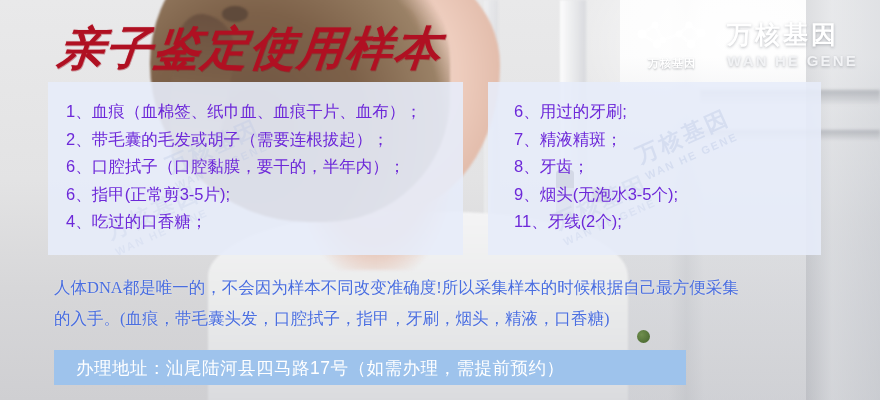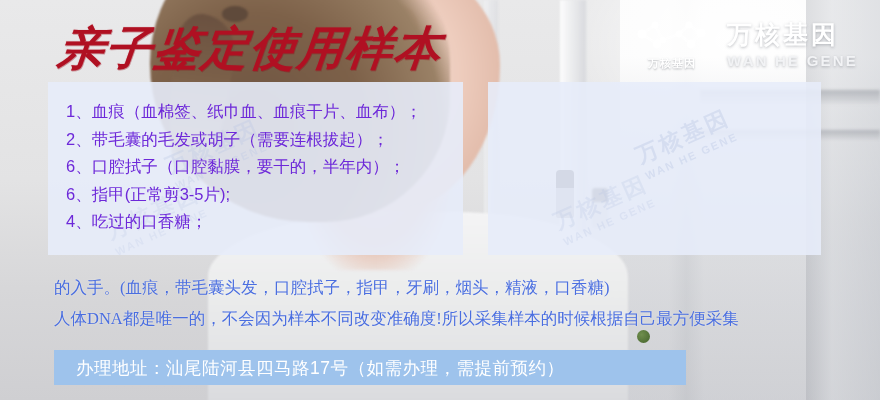--- a/index.html
+++ b/index.html
@@ -323,24 +323,31 @@
 
   <div class="panel" id="panel-right">
     <div class="wm" id="wm-r1">
       <span class="wm-cn">万核基因</span>
       <span class="wm-en">WAN HE GENE</span>
     </div>
     <div class="wm" id="wm-r2">
       <span class="wm-cn">万核基因</span>
       <span class="wm-en">WAN HE GENE</span>
     </div>
+    <ul class="panel-list">
+      <li>6、用过的牙刷;</li>
+      <li>7、精液精斑；</li>
+      <li>8、牙齿；</li>
+      <li>9、烟头(无泡水3-5个);</li>
+      <li>11、牙线(2个);</li>
+    </ul>
   </div>
 
   <div class="note">
+    <span class="note-line">人体DNA都是唯一的，不会因为样本不同改变准确度!所以采集样本的时候根据自己最方便采集</span>
     <span class="note-line indent">的入手。(血痕，带毛囊头发，口腔拭子，指甲，牙刷，烟头，精液，口香糖)</span>
-    <span class="note-line">人体DNA都是唯一的，不会因为样本不同改变准确度!所以采集样本的时候根据自己最方便采集</span>
   </div>
 
   <div id="address-banner">
     <span class="addr-text">办理地址：汕尾陆河县四马路17号（如需办理，需提前预约）</span>
   </div>
 
 </div>
 
 </body></html>

